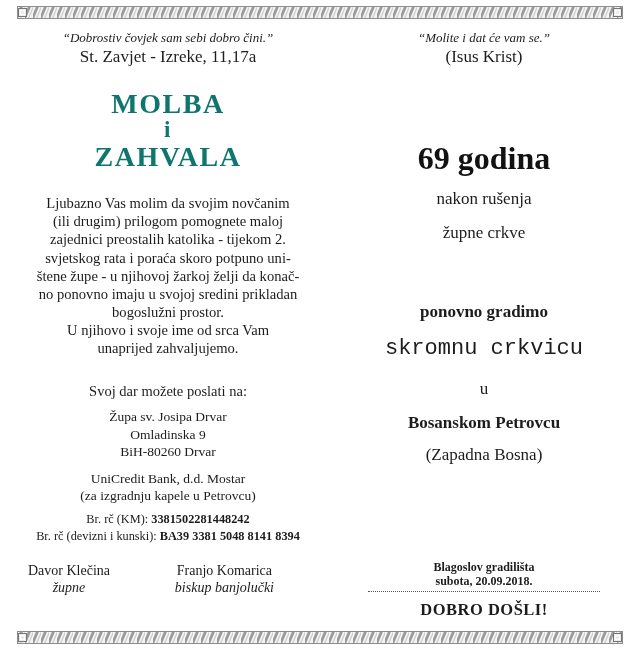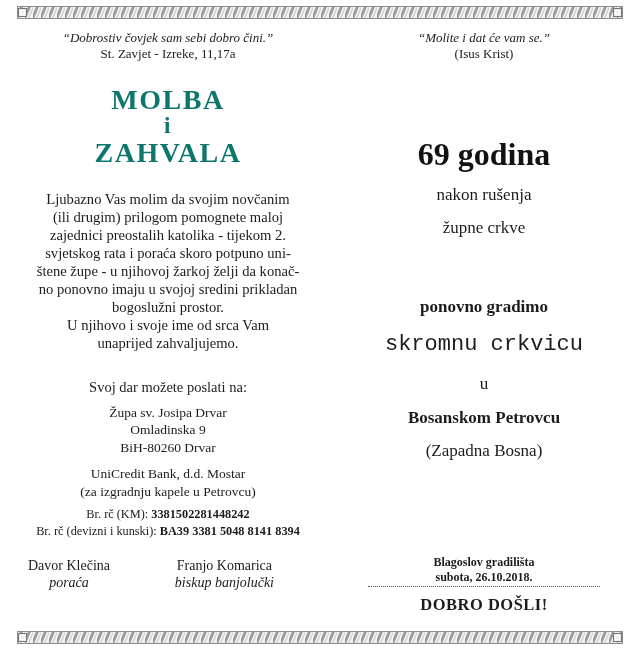--- a/index.html
+++ b/index.html
@@ -8,21 +8,21 @@
     color:#1c1c1c;font-family:"Liberation Serif", serif;overflow:hidden;border-radius:21px;
   }
   .chain{position:absolute;left:17px;width:606px;height:15px;}
   .chain.top{top:5px;}
   .chain.bottom{top:630px;}
   .col{position:absolute;top:30px;text-align:center;}
   .left-col{left:10px;width:316px;}
   .right-col{left:338px;width:292px;}
 
   .q-text{font-style:italic;font-size:13px;line-height:1.2;}
-  .q-src{font-size:13px;margin-top:1px;line-height:1.15;}
+  .q-src{font-size:17px;margin-top:1px;line-height:1.15;}
 
   .title{margin-top:23px;color:#0f766e;font-weight:bold;letter-spacing:1.5px;line-height:1.04;}
   .t-big{font-size:28px;}
   .t-small{font-size:23px;}
 
   .body-text{margin-top:23px;font-size:14.6px;line-height:1.24;white-space:pre-line;}
   .donate-head{margin-top:26px;font-size:14.5px;}
   .addr{margin-top:8px;font-size:13.5px;line-height:1.3;white-space:pre-line;}
   .bank{margin-top:9px;font-size:13.5px;line-height:1.3;white-space:pre-line;}
   .accounts{margin-top:6px;font-size:12.3px;line-height:1.38;}
@@ -96,21 +96,21 @@
 (za izgradnju kapele u Petrovcu)</div>
 
     <div class="accounts">
       <div><span>Br. rč (KM): </span><b>3381502281448242</b></div>
       <div><span>Br. rč (devizni i kunski): </span><b>BA39 3381 5048 8141 8394</b></div>
     </div>
 
     <div class="sigs">
       <div>
         <div class="sig-name">Davor Klečina</div>
-        <div class="sig-role">poraća</div>
+        <div class="sig-role">župne</div>
       </div>
       <div>
         <div class="sig-name">Franjo Komarica</div>
         <div class="sig-role">biskup banjolučki</div>
       </div>
     </div>
   </div>
 
   <div class="col right-col">
     <div>
@@ -123,21 +123,21 @@
     <div class="sub2">župne crkve</div>
 
     <div class="build-b">ponovno gradimo</div>
     <div class="build">skromnu crkvicu</div>
     <div class="build-u">u</div>
     <div class="build-b2">Bosanskom Petrovcu</div>
     <div class="build-p">(Zapadna Bosna)</div>
 
     <div class="event">
       <div>Blagoslov gradilišta</div>
-      <div>subota, 26.10.2018.</div>
+      <div>subota, 20.09.2018.</div>
     </div>
     <div class="dotted"></div>
     <div class="welcome">DOBRO DOŠLI!</div>
   </div>
 
   <div class="chain bottom">
     <svg width="606" height="15" xmlns="http://www.w3.org/2000/svg">
       <defs>
         <pattern id="braidB" width="8" height="15" patternUnits="userSpaceOnUse">
           <rect width="8" height="15" fill="#f4f4f4"></rect>

